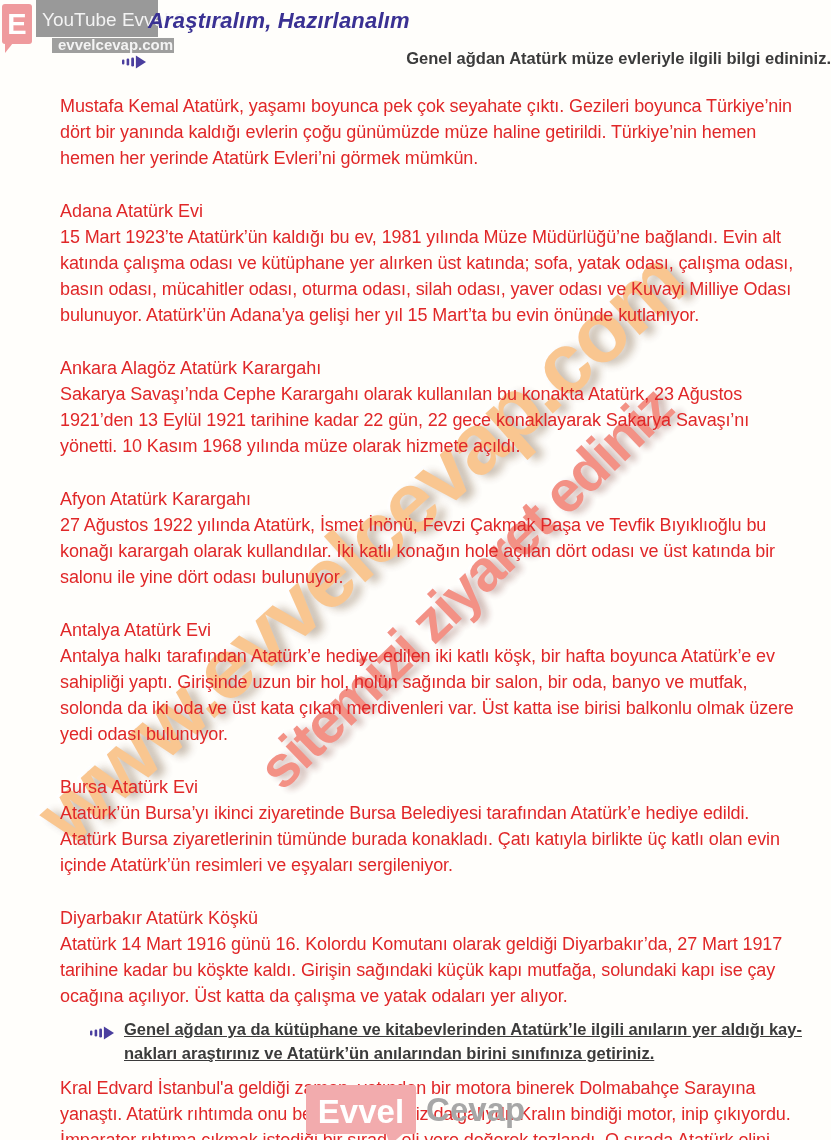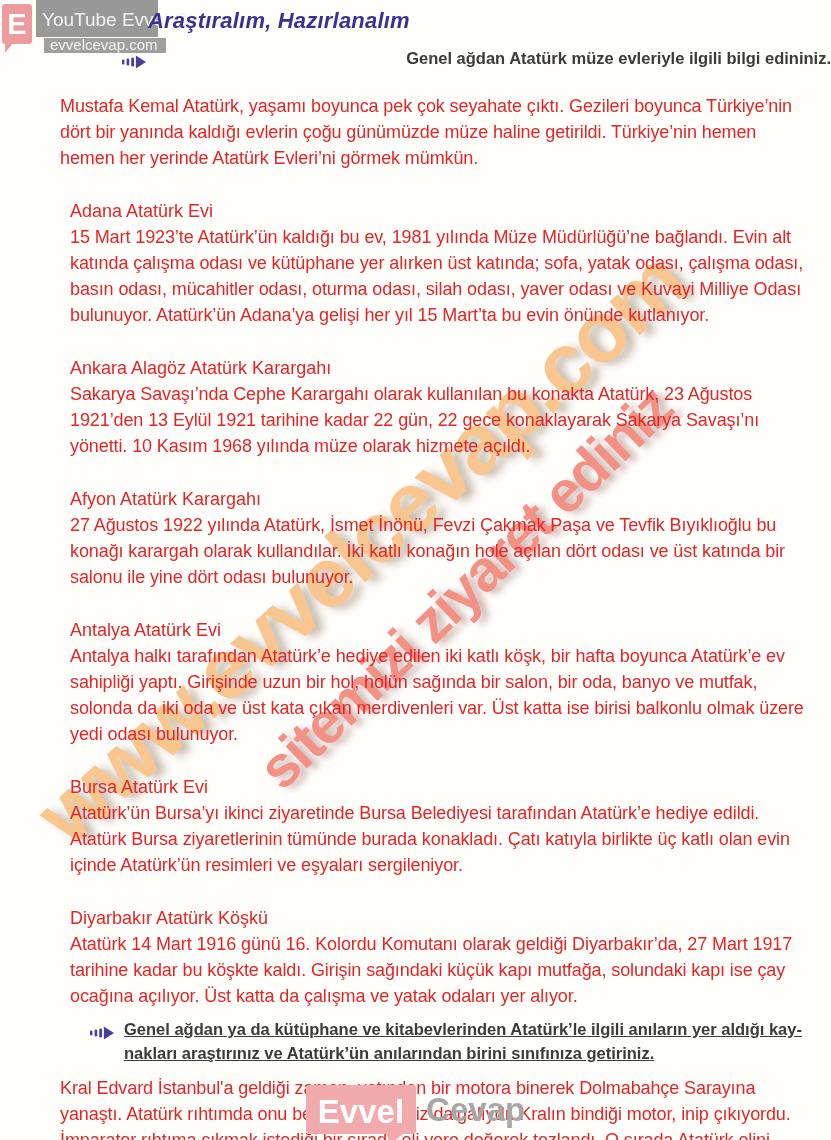--- a/index.html
+++ b/index.html
@@ -69,28 +69,29 @@
     width: 122px; height: 37px;
     background: rgba(135,135,135,0.85);
     color: #f3f3f3;
     font-size: 19px;
     line-height: 40px;
     padding-left: 6px;
     white-space: nowrap;
     overflow: visible;
   }
   .logo-box-sub {
-    position: absolute; left: 44px; top: 38px;
+    position: absolute; left: 52px; top: 38px;
     width: 122px; height: 15px;
     background: rgba(135,135,135,0.8);
     color: #f3f3f3;
     font-size: 15px;
     line-height: 14px;
     padding-left: 6px;
     white-space: nowrap;
+    font-weight: bold;
   }
 
   
   .page-title {
     position: relative;
     padding: 8px 0 0 148px;
     font-size: 22px;
     font-weight: bold;
     font-style: italic;
     color: #3a3193;
@@ -113,21 +114,21 @@
 
   
   .body-col { padding: 0 12px 0 60px; width: 820px; }
   .intro { margin-top: 18px; }
   .red-par {
     color: #e02728;
     font-size: 18px;
     line-height: 26px;
     letter-spacing: -0.1px;
   }
-  .section { margin-top: 27px; margin-left: 10px; }
+  .section { margin-top: 27px; }
   .section-heading {
     color: #e02728;
     font-size: 18px;
     line-height: 26px;
   }
   .memory { margin-top: 10px; }
   .memory-heading {
     color: #e02728;
     font-size: 18px;
     line-height: 25px;

